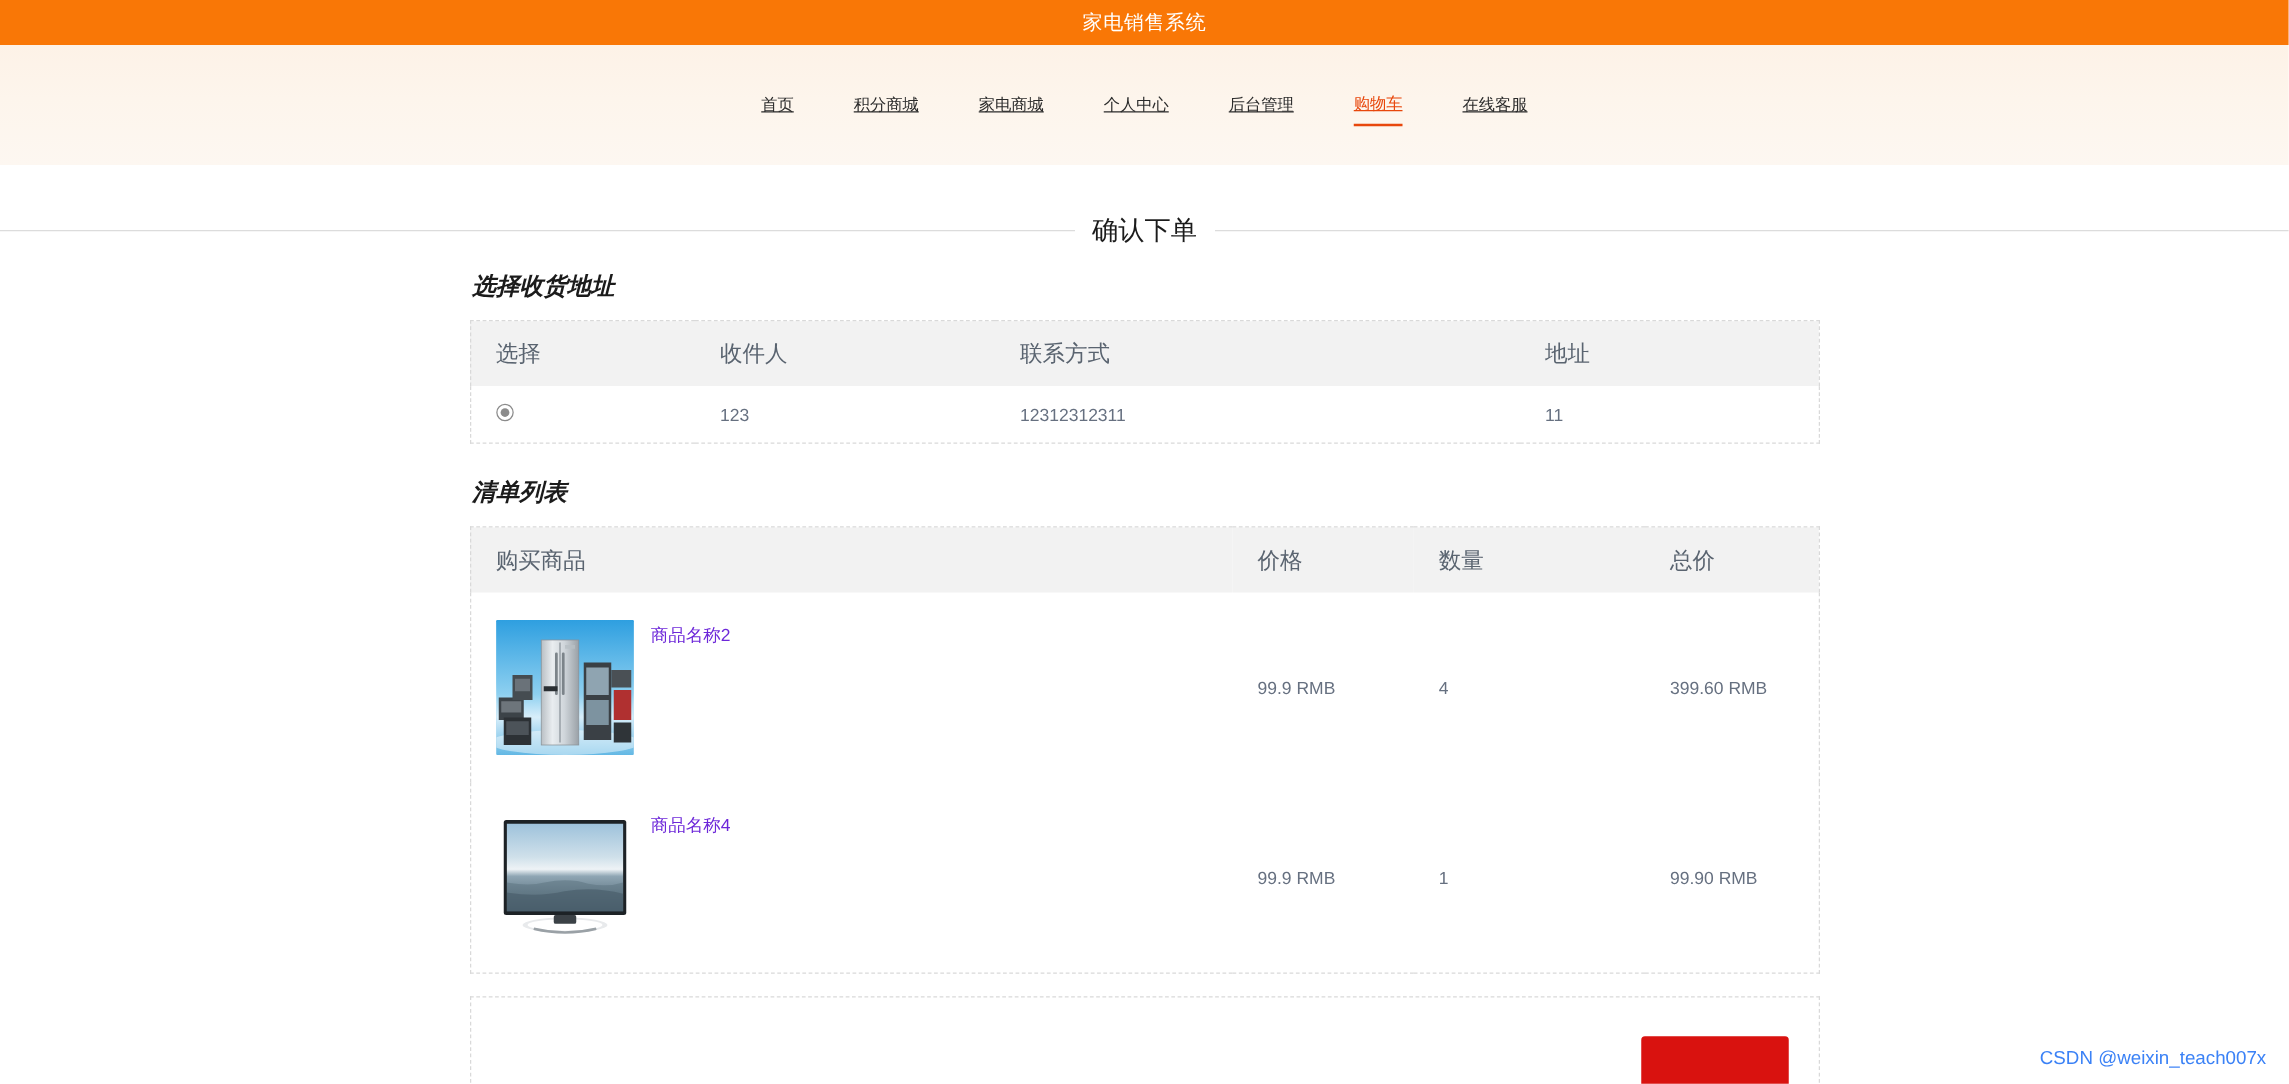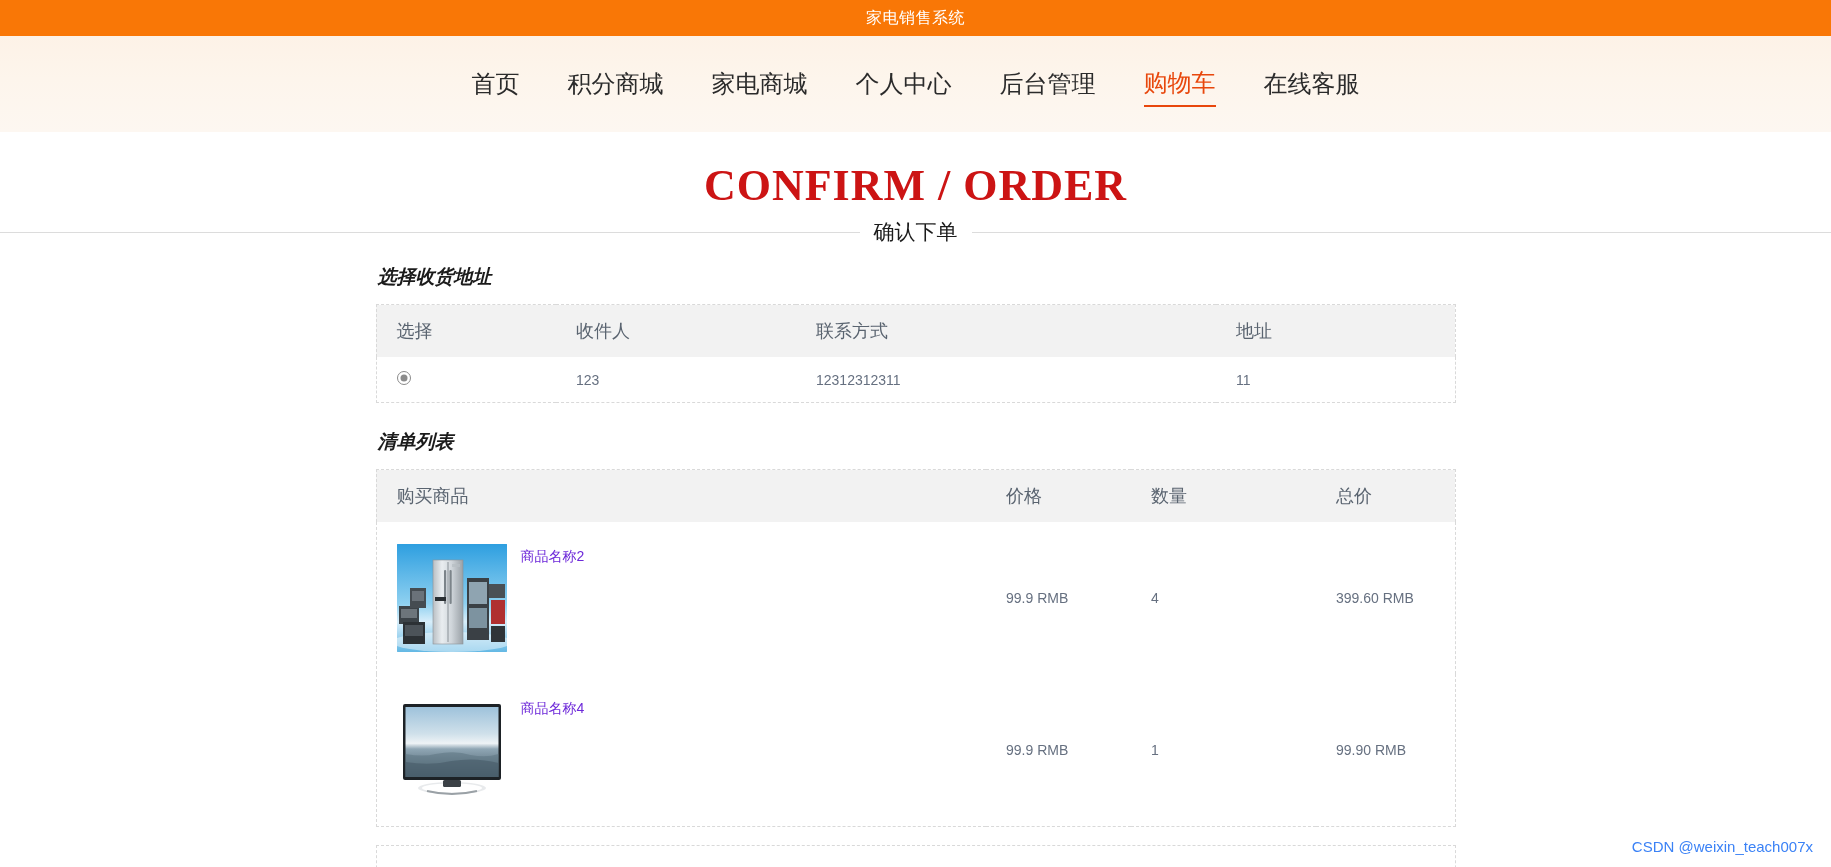--- a/index.html
+++ b/index.html
@@ -33,26 +33,27 @@
     align-items: center;
     justify-content: center;
   }
   .nav {
     display: flex;
     align-items: center;
     gap: 48px;
     padding-top: 8px;
   }
   .nav-item {
-    font-size: 24px;
+    font-size: 13px;
     color: #2b2b2b;
     cursor: pointer;
     padding-bottom: 8px;
     line-height: 1.2;
     white-space: nowrap;
+    text-decoration: underline;
   }
   .nav-item.active {
     color: #e8470c;
     border-bottom: 2px solid #e8470c;
   }
 
   
   .page-head {
     padding-top: 30px;
     text-align: center;
@@ -219,21 +220,20 @@
     <span class="nav-item">积分商城</span>
     <span class="nav-item">家电商城</span>
     <span class="nav-item">个人中心</span>
     <span class="nav-item">后台管理</span>
     <span class="nav-item active">购物车</span>
     <span class="nav-item">在线客服</span>
   </nav>
 </div>
 
 <div class="page-head">
-  <div class="page-title-en">CONFIRM / ORDER</div>
   <div class="subtitle-row">
     <span class="subtitle-line"></span>
     <span class="subtitle-text">确认下单</span>
     <span class="subtitle-line"></span>
   </div>
 </div>
 
 <div class="container">
 
   <div class="section-title">选择收货地址</div>

